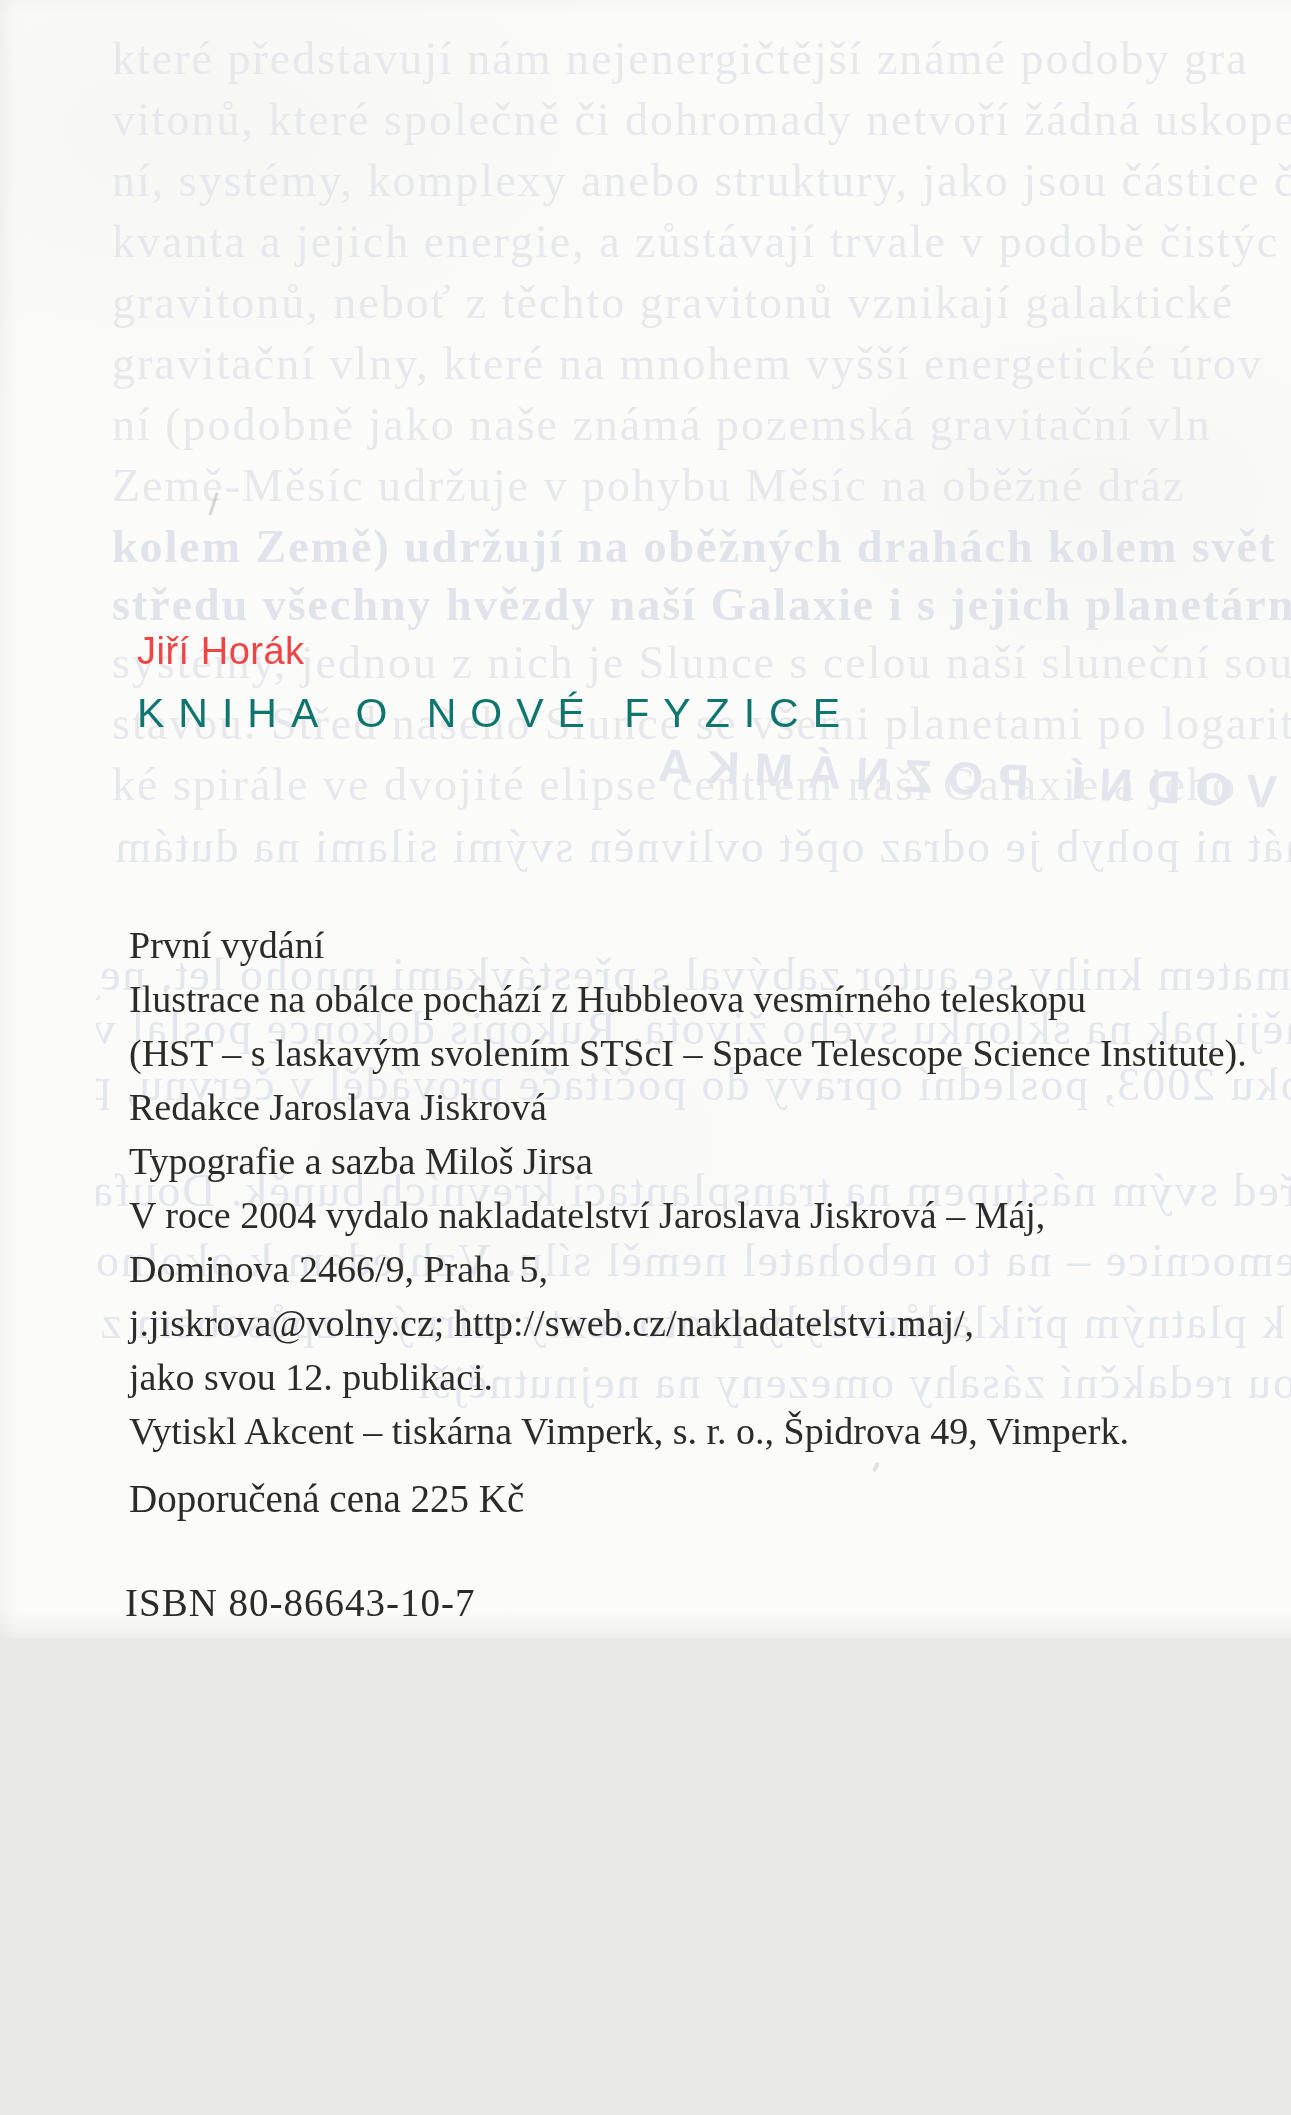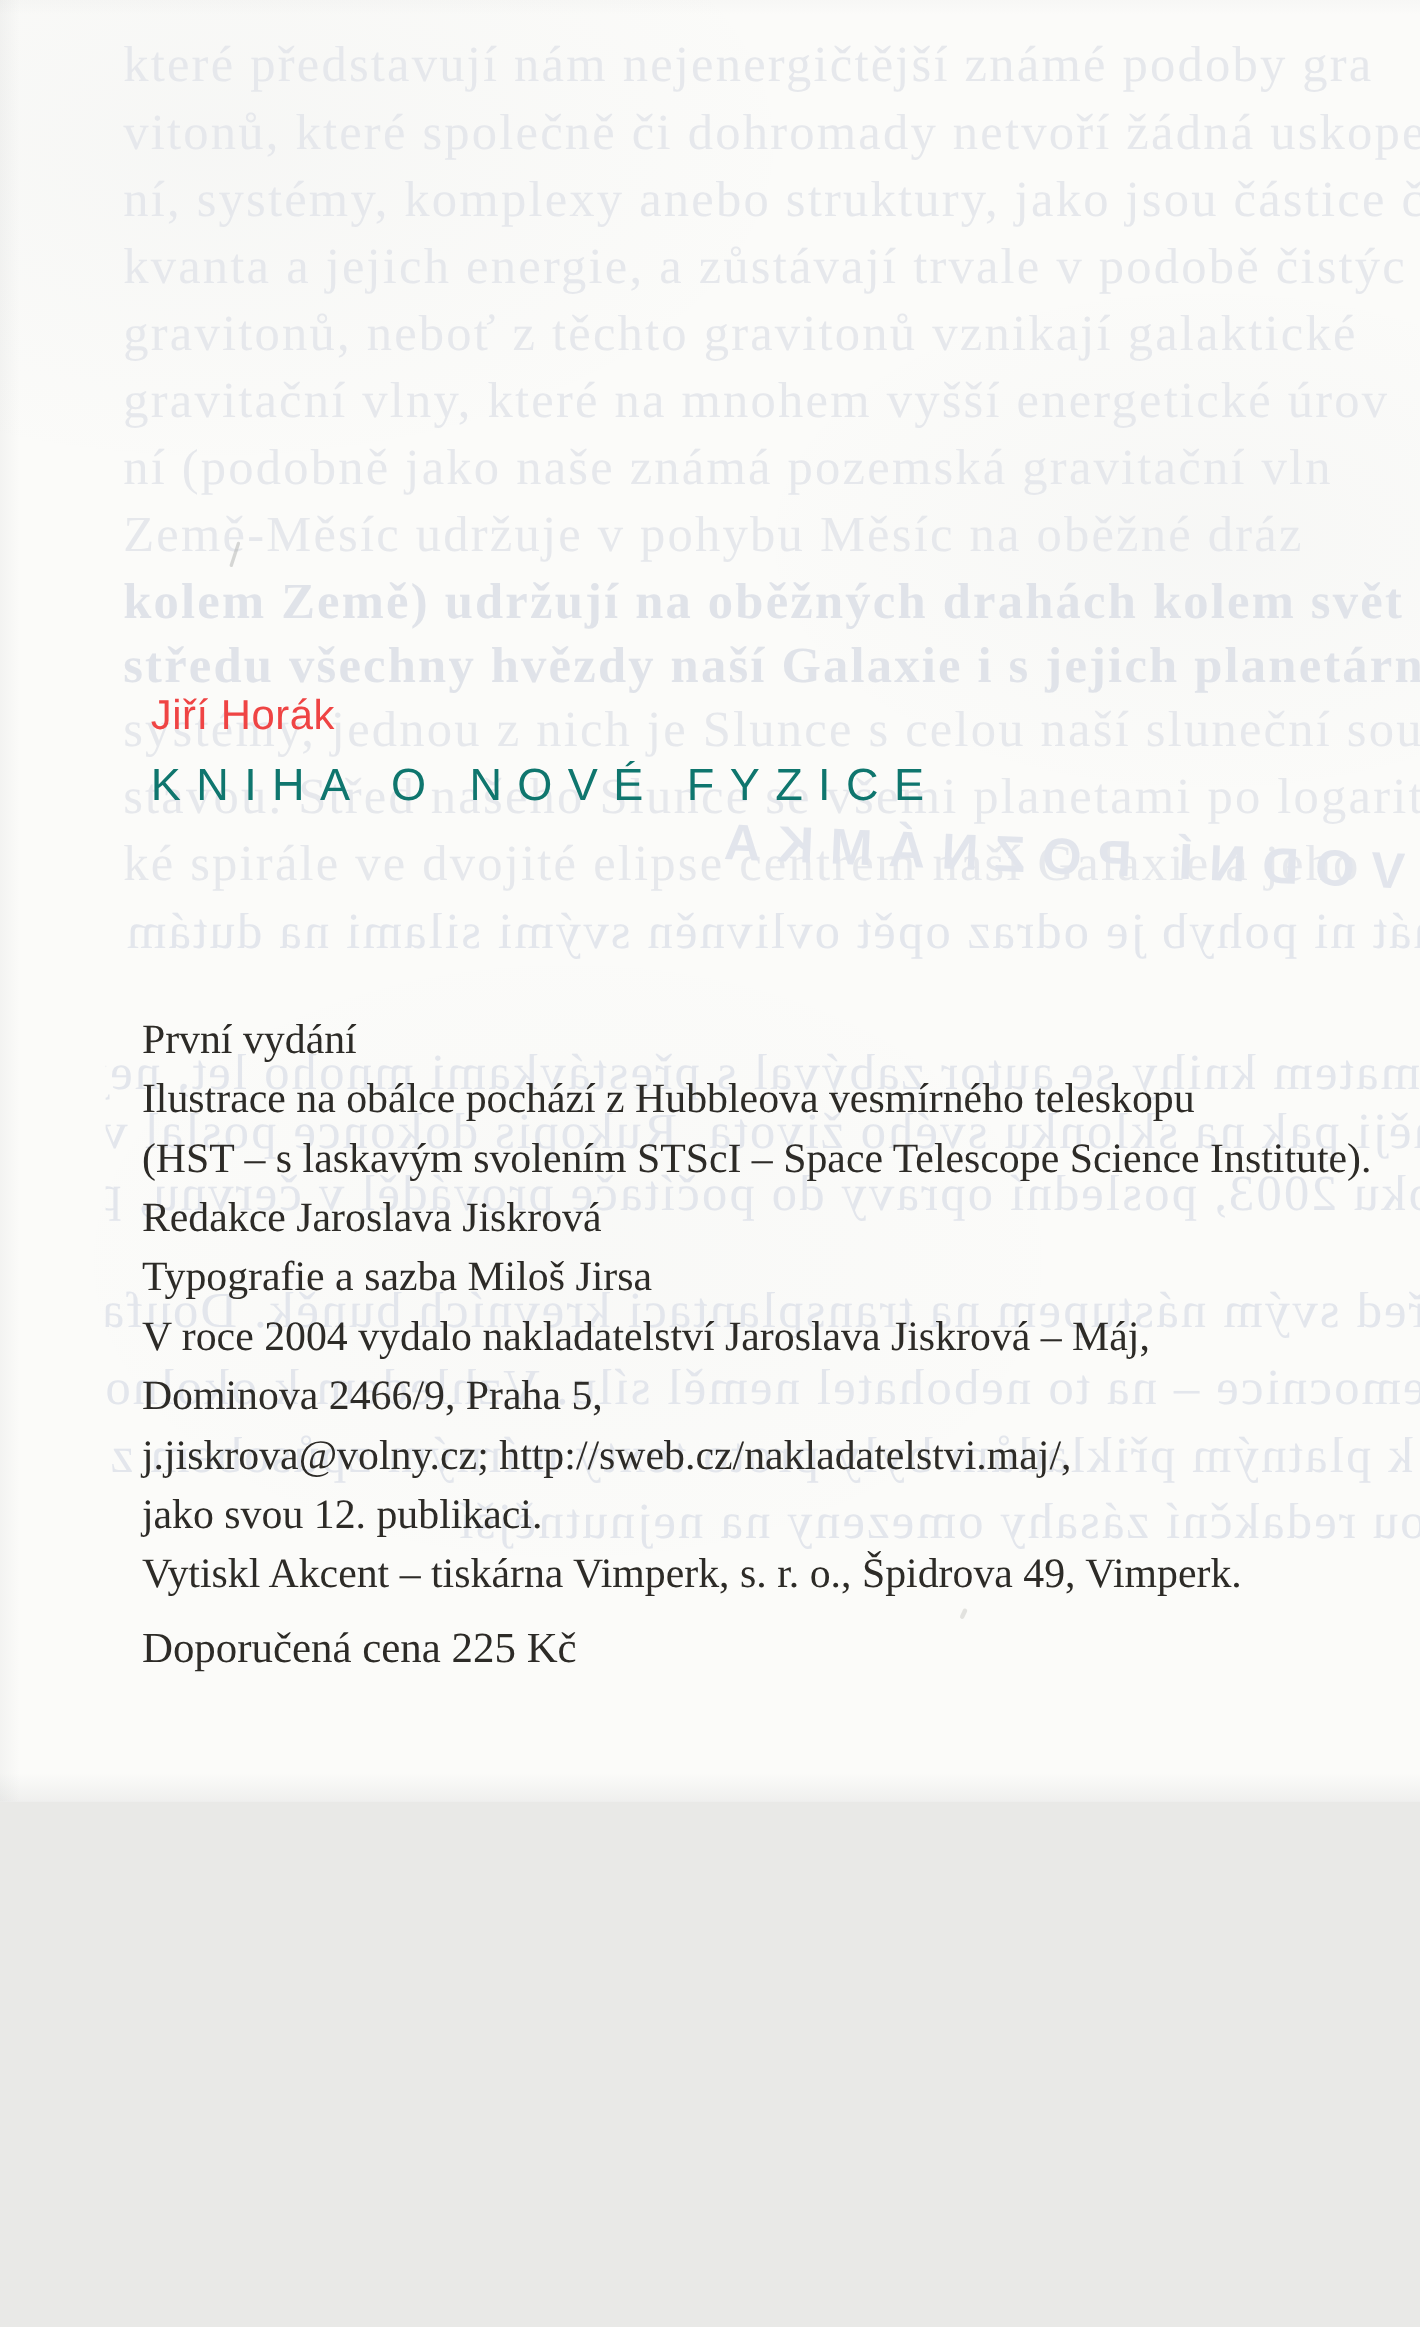--- a/index.html
+++ b/index.html
@@ -135,14 +135,15 @@
     <div class="cl">Redakce Jaroslava Jiskrová</div>
     <div class="cl">Typografie a sazba Miloš Jirsa</div>
     <div class="cl">V roce 2004 vydalo nakladatelství Jaroslava Jiskrová – Máj,</div>
     <div class="cl">Dominova 2466/9, Praha 5,</div>
     <div class="cl">j.jiskrova@volny.cz; http://sweb.cz/nakladatelstvi.maj/,</div>
     <div class="cl">jako svou 12. publikaci.</div>
     <div class="cl">Vytiskl Akcent – tiskárna Vimperk, s. r. o., Špidrova 49, Vimperk.</div>
   </div>
 
   <div class="price">Doporučená cena 225 Kč</div>
+  <div class="isbn">ISBN 80-86643-10-7</div>
 
 </div>
 
 </body></html>

